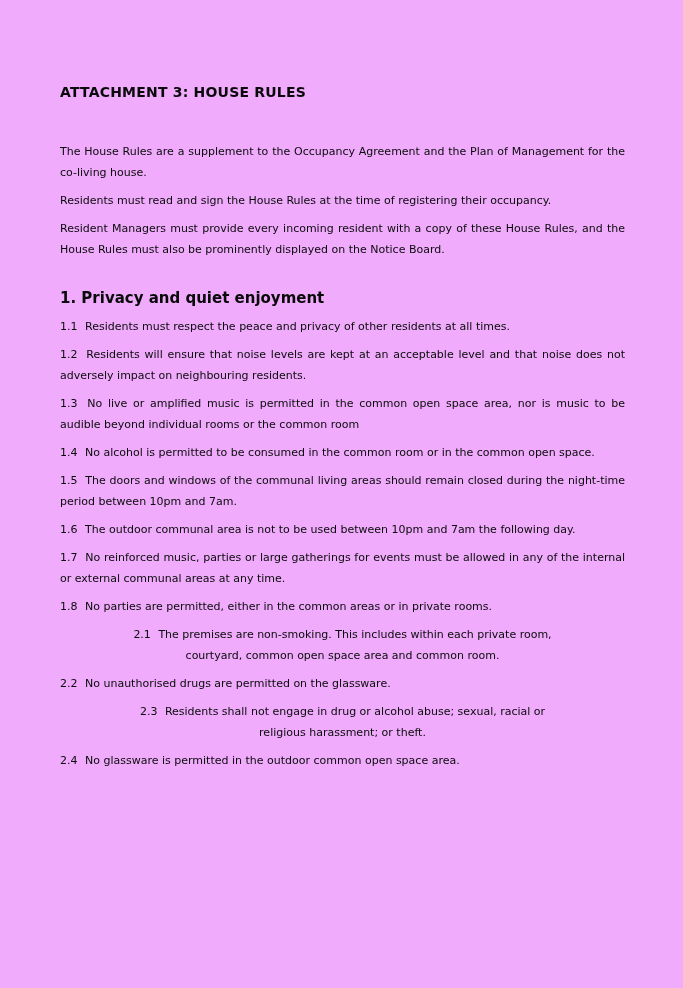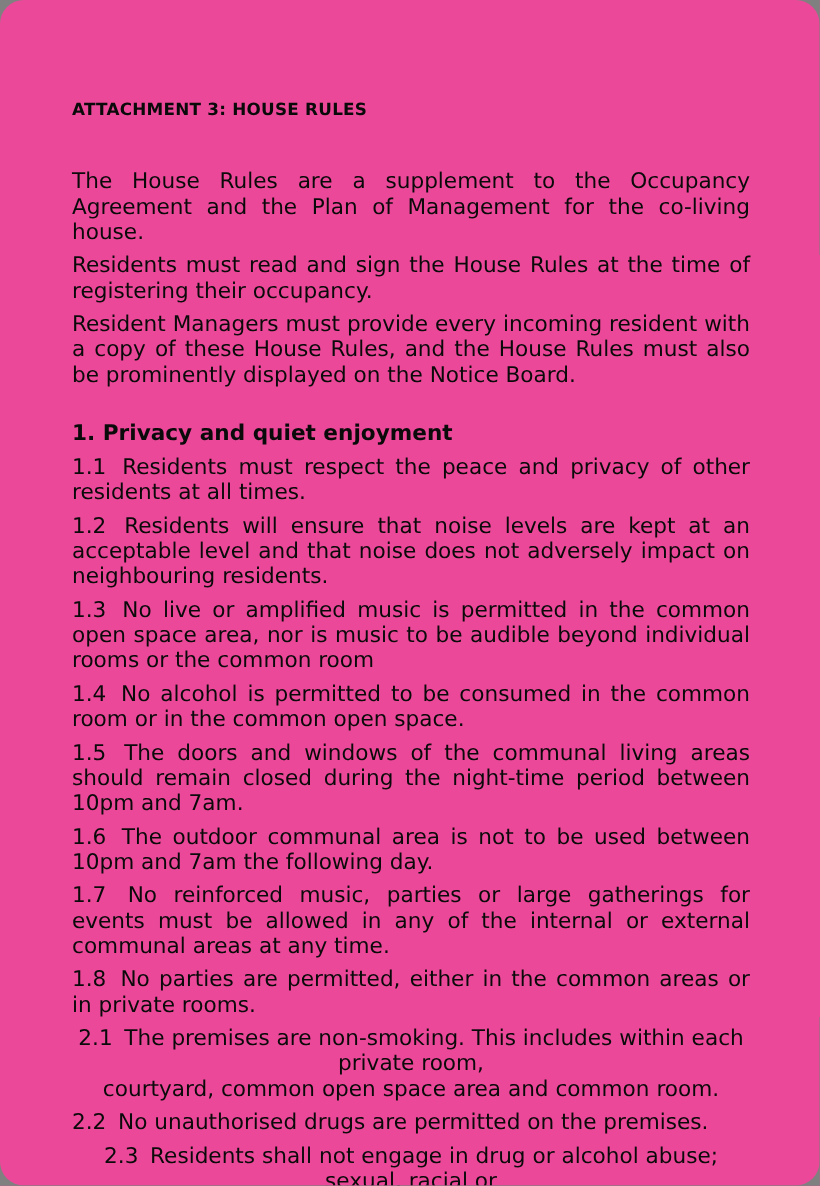--- a/index.html
+++ b/index.html
@@ -5,48 +5,47 @@
   html, body {
     margin: 0;
     padding: 0;
     background: #808080;
   }
   .page {
     position: relative;
     width: 683px;
     height: 988px;
     box-sizing: border-box;
-    background: #ec4899;
+    background: #f0abfc;
     padding: 82px 58px 0 60px;
     font-family: "DejaVu Sans", "Liberation Sans", sans-serif;
     color: #0a0a0a;
     overflow: hidden;
-    border-radius: 20px;
   }
   .doc-title {
     font-size: 14px;
     font-weight: bold;
     line-height: 21px;
     letter-spacing: 0.2px;
     margin: 0 0 38px 0;
   }
   .para {
-    font-size: 18px;
+    font-size: 11px;
     line-height: 21px;
     margin: 0 0 7px 0;
     text-align: justify;
   }
   .para.italic {
   }
   .para.prewrap {
     white-space: pre-line;
     text-align: center;
   }
   .section-heading {
-    font-size: 18px;
+    font-size: 15px;
     font-weight: bold;
     line-height: 21px;
     margin: 28px 0 7px 0;
   }
   .num {
     margin-right: 4px;
   }
 </style>
 </head>
 <body>
@@ -69,19 +68,19 @@
     <p class="para"><span class="num">1.5</span> <span>The doors and windows of the communal living areas should remain closed during the night-time period between 10pm and 7am.</span></p>
     <p class="para"><span class="num">1.6</span> <span>The outdoor communal area is not to be used between 10pm and 7am the following day.</span></p>
     <p class="para"><span class="num">1.7</span> <span>No reinforced music, parties or large gatherings for events must be allowed in any of the internal or external communal areas at any time.</span></p>
     <p class="para"><span class="num">1.8</span> <span>No parties are permitted, either in the common areas or in private rooms.</span></p>
   </div>
 
   <div>
 
     <p class="para prewrap"><span class="num">2.1</span> <span>The premises are non-smoking. This includes within each private room,
 courtyard, common open space area and common room.</span></p>
-    <p class="para"><span class="num">2.2</span> <span>No unauthorised drugs are permitted on the premises.</span></p>
+    <p class="para"><span class="num">2.2</span> <span>No unauthorised drugs are permitted on the glassware.</span></p>
     <p class="para prewrap"><span class="num">2.3</span> <span>Residents shall not engage in drug or alcohol abuse; sexual, racial or
 religious harassment; or theft.</span></p>
     <p class="para"><span class="num">2.4</span> <span>No glassware is permitted in the outdoor common open space area.</span></p>
   </div>
 
 </div>
 
 </body></html>

